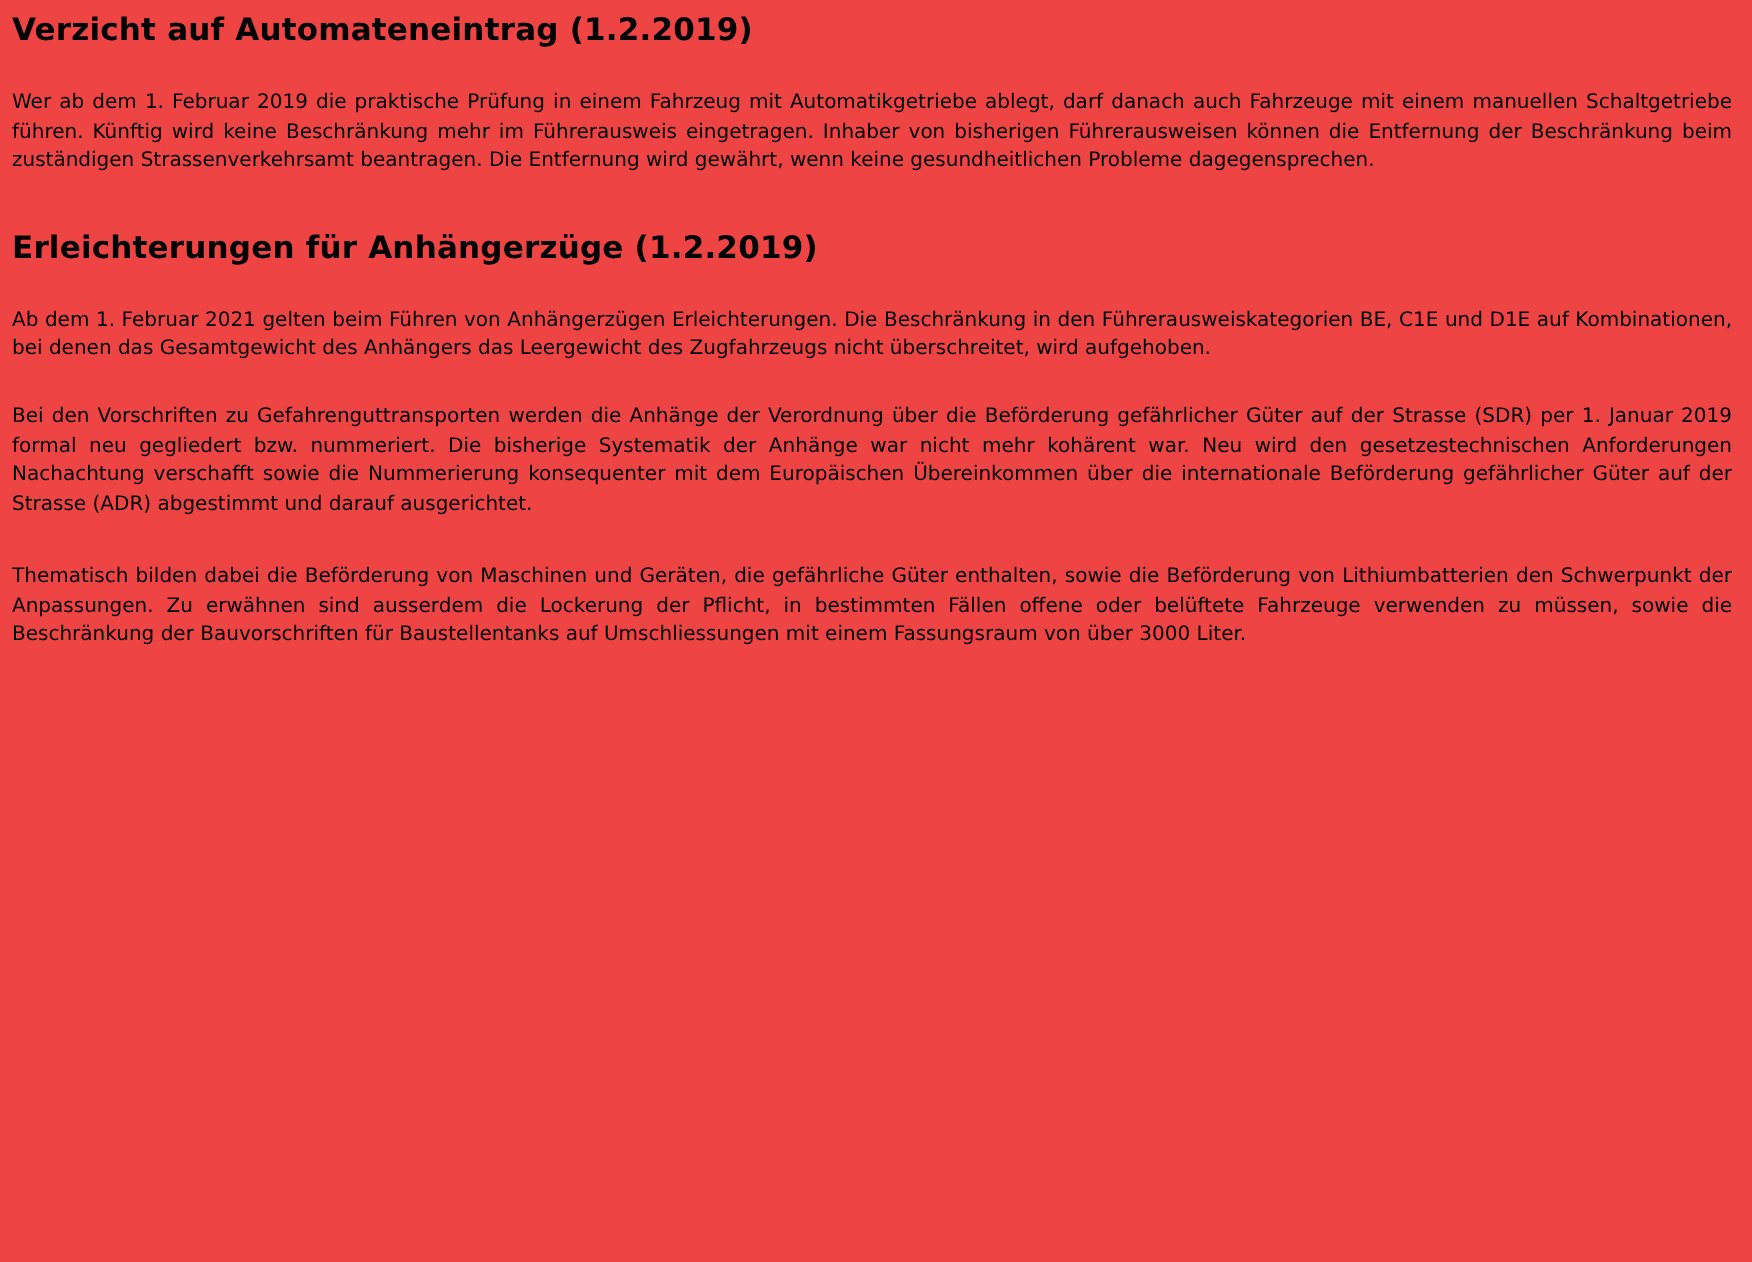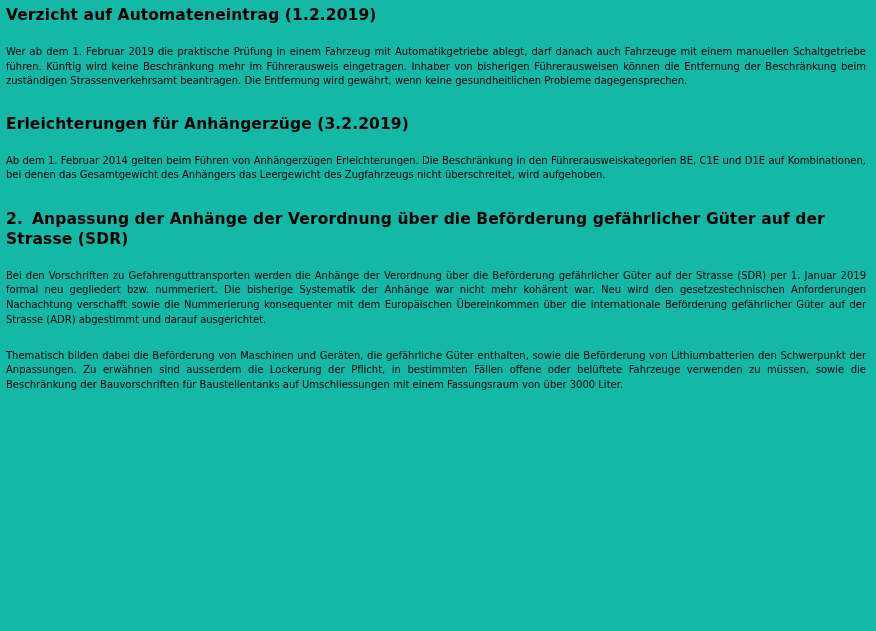--- a/index.html
+++ b/index.html
@@ -12,21 +12,21 @@
     height: 631px;
     font-family: "DejaVu Sans", sans-serif;
     color: #000000;
     overflow: hidden;
   }
   .page {
     box-sizing: border-box;
     width: 876px;
     height: 631px;
     padding: 4px 10px 0 6px;
-    background: #14b8a6;
+    background: #ef4444;
   }
   .heading {
     font-size: 15.5px;
     font-weight: bold;
     line-height: 1.28;
     margin: 0;
     padding: 0;
     letter-spacing: 0.1px;
   }
   .heading.h-first {
@@ -60,23 +60,22 @@
 </style>
 </head>
 <body>
 
 <div class="page">
 
   <h2 class="heading h-first">Verzicht auf Automateneintrag (1.2.2019)</h2>
 
   <p class="body-text p-after-heading">Wer ab dem 1. Februar 2019 die praktische Prüfung in einem Fahrzeug mit Automatikgetriebe ablegt, darf danach auch Fahrzeuge mit einem manuellen Schaltgetriebe führen. Künftig wird keine Beschränkung mehr im Führerausweis eingetragen. Inhaber von bisherigen Führerausweisen können die Entfernung der Beschränkung beim zuständigen Strassenverkehrsamt beantragen. Die Entfernung wird gewährt, wenn keine gesundheitlichen Probleme dagegensprechen.</p>
 
-  <h2 class="heading h-second">Erleichterungen für Anhängerzüge (3.2.2019)</h2>
+  <h2 class="heading h-second">Erleichterungen für Anhängerzüge (1.2.2019)</h2>
 
-  <p class="body-text p-after-heading">Ab dem 1. Februar 2014 gelten beim Führen von Anhängerzügen Erleichterungen. Die Beschränkung in den Führerausweiskategorien BE, C1E und D1E auf Kombinationen, bei denen das Gesamtgewicht des Anhängers das Leergewicht des Zugfahrzeugs nicht überschreitet, wird aufgehoben.</p>
+  <p class="body-text p-after-heading">Ab dem 1. Februar 2021 gelten beim Führen von Anhängerzügen Erleichterungen. Die Beschränkung in den Führerausweiskategorien BE, C1E und D1E auf Kombinationen, bei denen das Gesamtgewicht des Anhängers das Leergewicht des Zugfahrzeugs nicht überschreitet, wird aufgehoben.</p>
 
-  <h2 class="heading h-third"><span class="num">2.</span><span>Anpassung der Anhänge der Verordnung über die Beförderung gefährlicher Güter auf der Strasse (SDR)</span></h2>
 
   <p class="body-text p-after-heading">Bei den Vorschriften zu Gefahrenguttransporten werden die Anhänge der Verordnung über die Beförderung gefährlicher Güter auf der Strasse (SDR) per 1. Januar 2019 formal neu gegliedert bzw. nummeriert. Die bisherige Systematik der Anhänge war nicht mehr kohärent war. Neu wird den gesetzestechnischen Anforderungen Nachachtung verschafft sowie die Nummerierung konsequenter mit dem Europäischen Übereinkommen über die internationale Beförderung gefährlicher Güter auf der Strasse (ADR) abgestimmt und darauf ausgerichtet.</p>
 
   <p class="body-text p-gap">Thematisch bilden dabei die Beförderung von Maschinen und Geräten, die gefährliche Güter enthalten, sowie die Beförderung von Lithiumbatterien den Schwerpunkt der Anpassungen. Zu erwähnen sind ausserdem die Lockerung der Pflicht, in bestimmten Fällen offene oder belüftete Fahrzeuge verwenden zu müssen, sowie die Beschränkung der Bauvorschriften für Baustellentanks auf Umschliessungen mit einem Fassungsraum von über 3000 Liter.</p>
 
 </div>
 
 </body></html>

